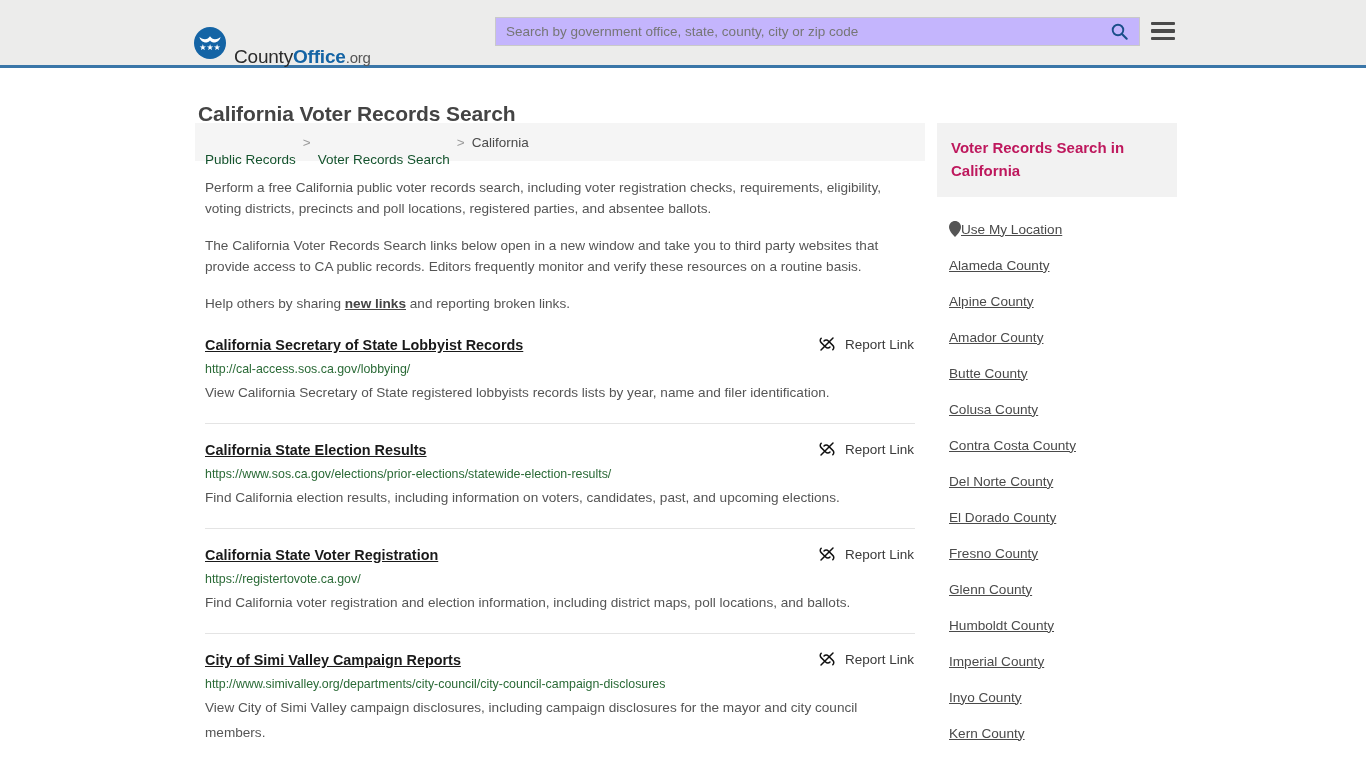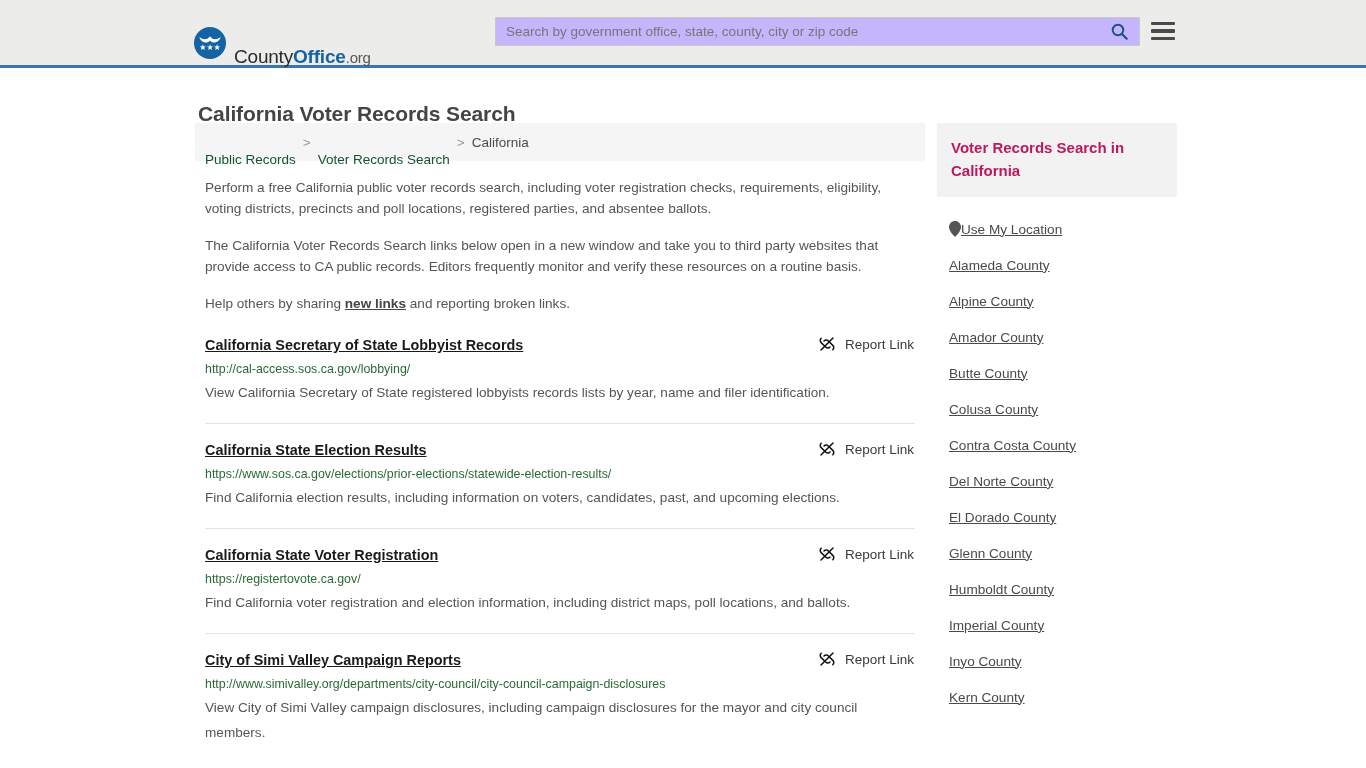--- a/index.html
+++ b/index.html
@@ -393,20 +393,23 @@
         <div class="side-item">
             <a>Contra Costa County</a>
           </div>
         <div class="side-item">
             <a>Del Norte County</a>
           </div>
         <div class="side-item">
             <a>El Dorado County</a>
           </div>
         <div class="side-item">
+            <a>Fresno County</a>
+          </div>
+        <div class="side-item">
             <a>Glenn County</a>
           </div>
         <div class="side-item">
             <a>Humboldt County</a>
           </div>
         <div class="side-item">
             <a>Imperial County</a>
           </div>
         <div class="side-item">
             <a>Inyo County</a>

